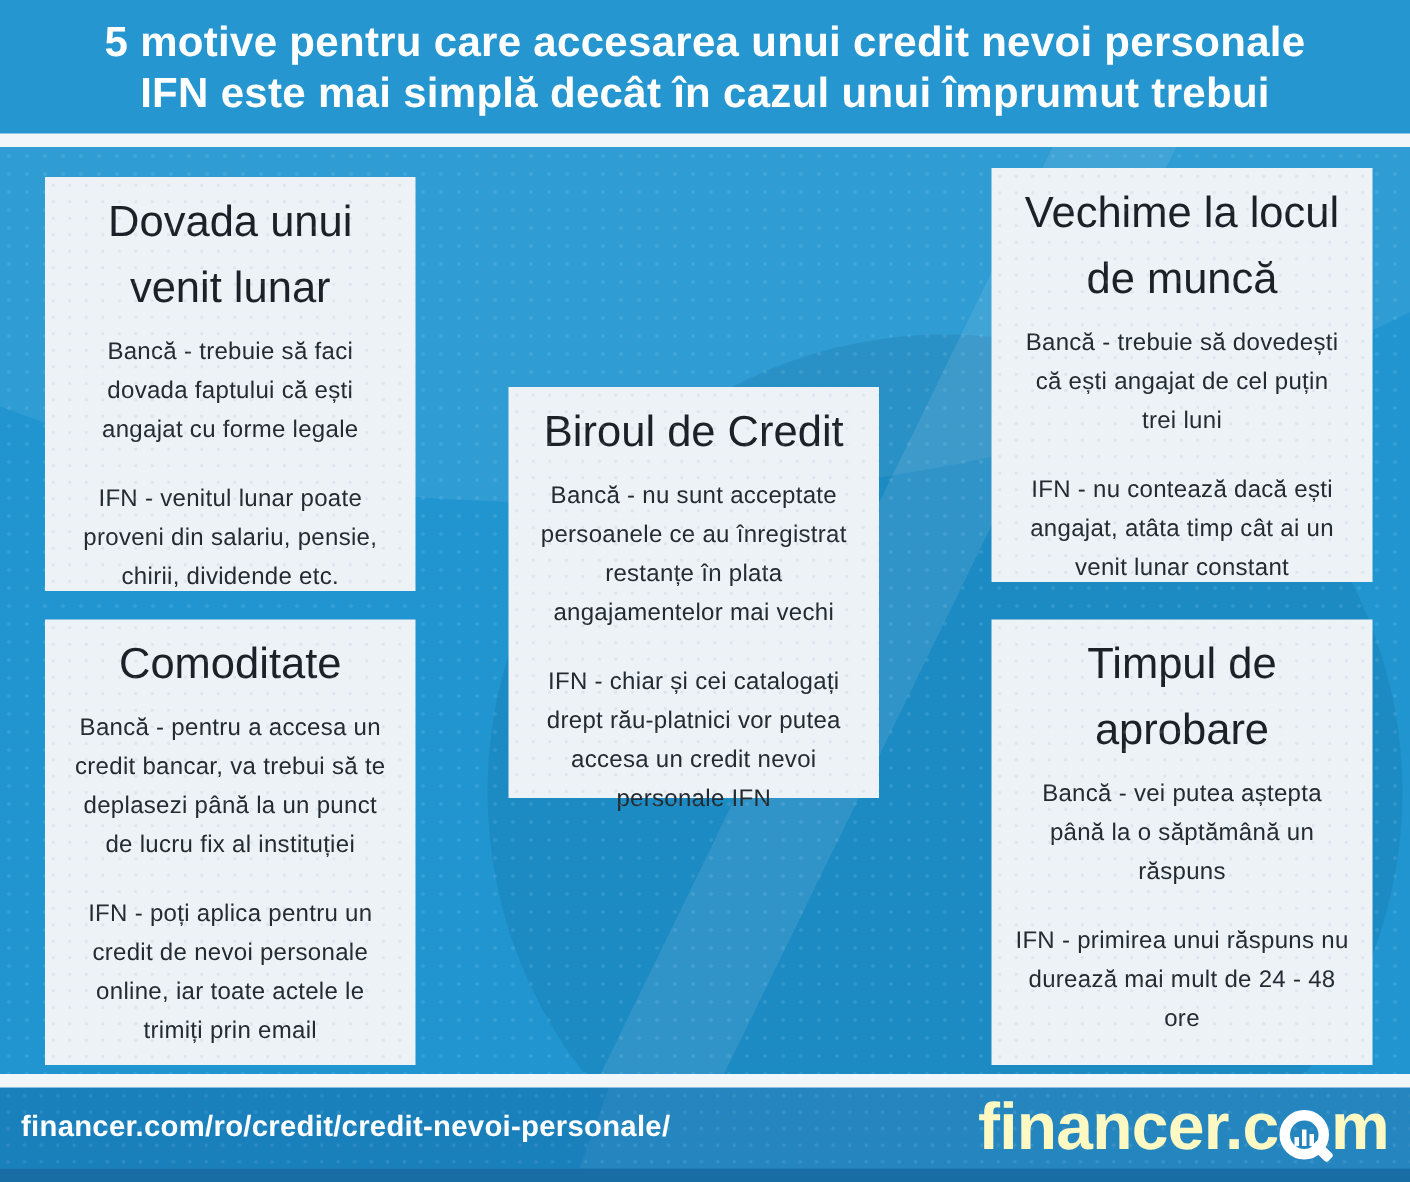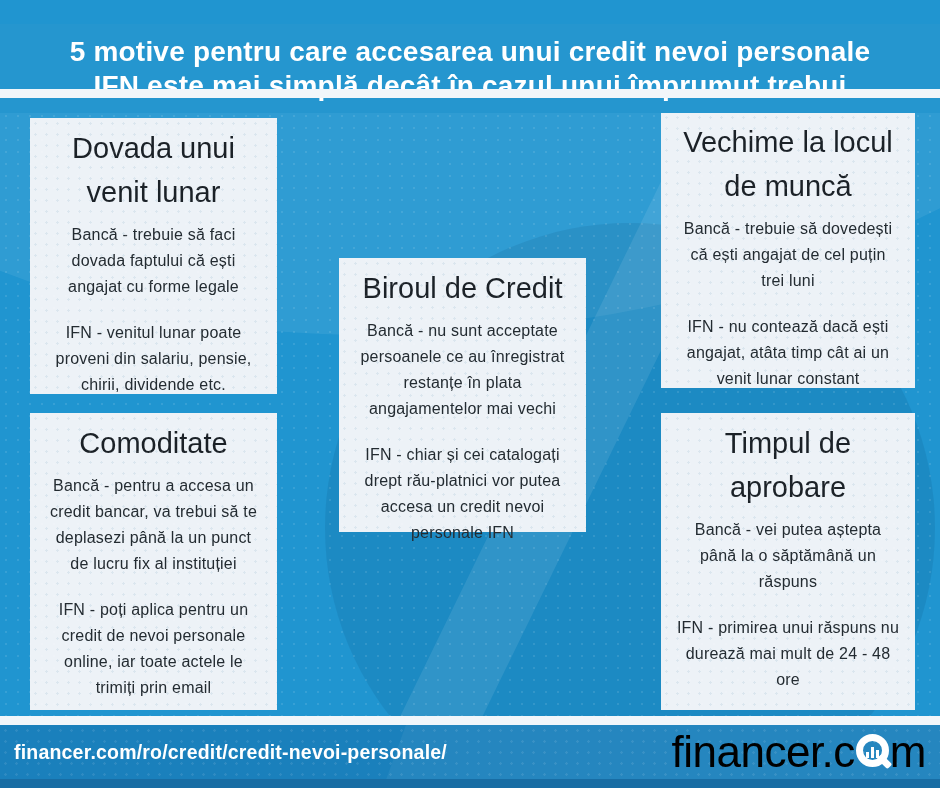--- a/index.html
+++ b/index.html
@@ -8,21 +8,20 @@
     font-family:"Liberation Sans", sans-serif;
     background:#2095d0;
   }
 
   
   .header {
     position:absolute; left:0; top:0; width:940px; height:89px;
     background:#2596cf;
     display:flex; flex-direction:column; align-items:center; justify-content:center;
     z-index:5;
-    margin-top:24px;
   }
   .header-line {
     color:#ffffff; font-weight:700; font-size:28px; line-height:34px;
     letter-spacing:0.2px; white-space:nowrap;
   }
 
   .divider { position:absolute; left:0; width:940px; height:9px; background:#f1f6fa; z-index:6; }
   .divider.top { top:89px; }
   .divider.bottom { top:716px; }
 
@@ -85,21 +84,21 @@
     position:absolute; left:395px; top:-10px; width:700px; height:80px;
     background:rgba(255,255,255,0.05); transform:skewX(-20deg);
   }
   .footer-url {
     position:absolute; left:14px; top:50%; transform:translateY(-50%);
     color:#ffffff; font-weight:700; font-size:19.5px; letter-spacing:0.2px;
     white-space:nowrap; z-index:2;
   }
   .logo {
     position:absolute; right:14px; top:50%; transform:translateY(-50%);
-    display:flex; align-items:flex-start; color:#000000; font-weight:400;
+    display:flex; align-items:center; color:#fef9c3; font-weight:700;
     font-size:44px; letter-spacing:-0.5px; z-index:2; line-height:44px;
   }
   .logo-o {
     position:relative; display:inline-block; width:33px; height:33px;
     border:7px solid #ffffff; border-radius:50%; box-sizing:border-box;
     margin:0 1px; transform:translateY(4px);
   }
   .logo-o .bar { position:absolute; bottom:2px; width:3px; background:#ffffff; }
   .logo-o .bar.b1 { left:3px;  height:6px; }
   .logo-o .bar.b2 { left:8px;  height:11px; }

